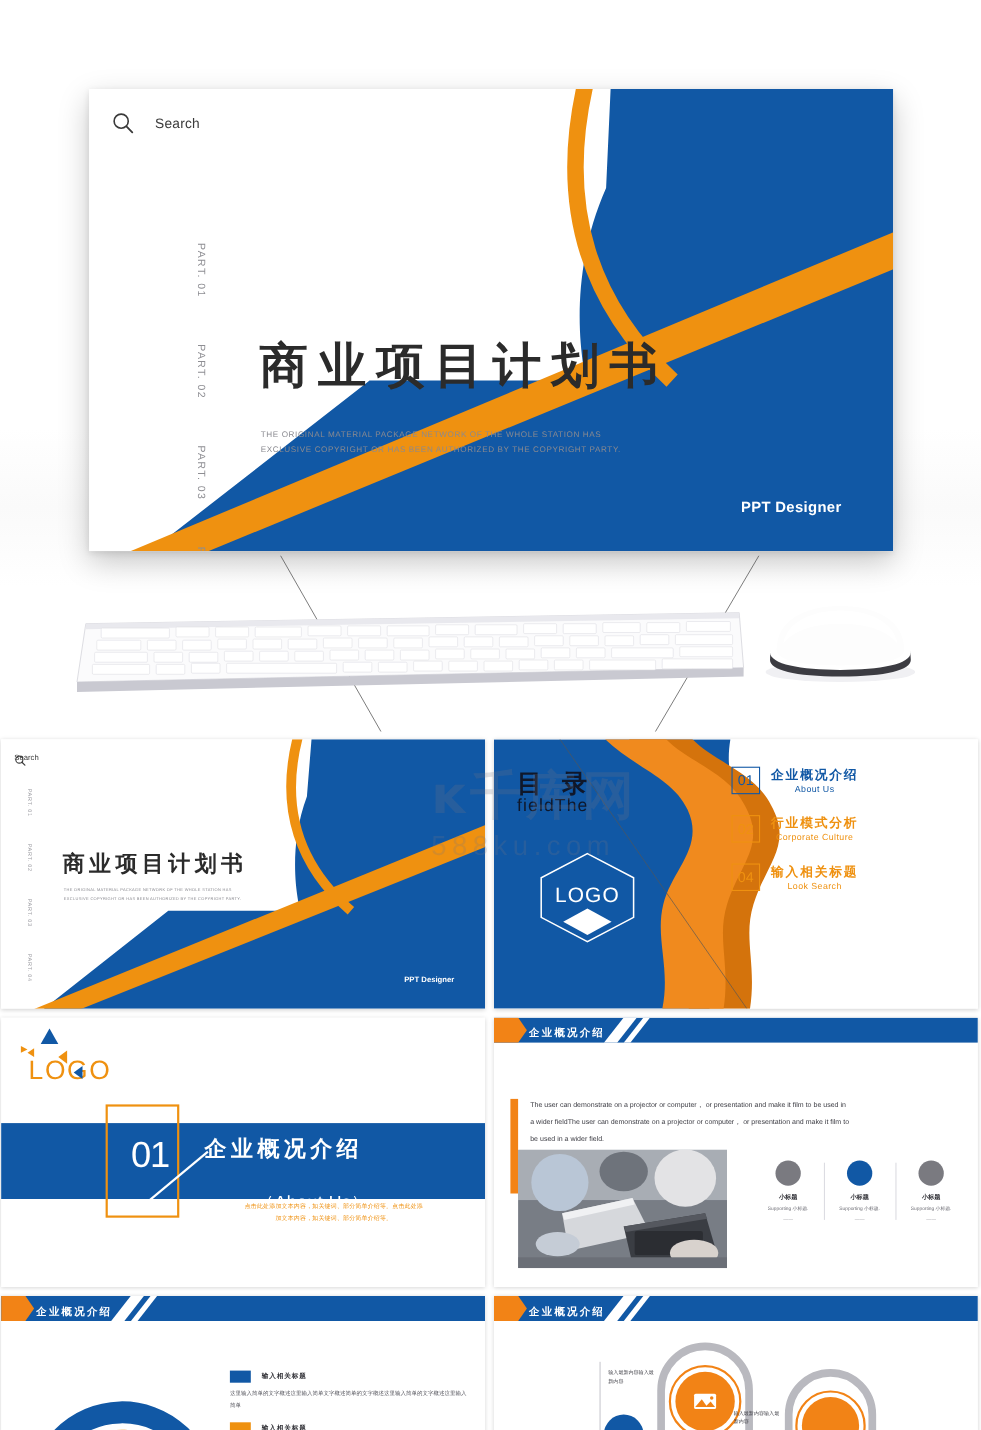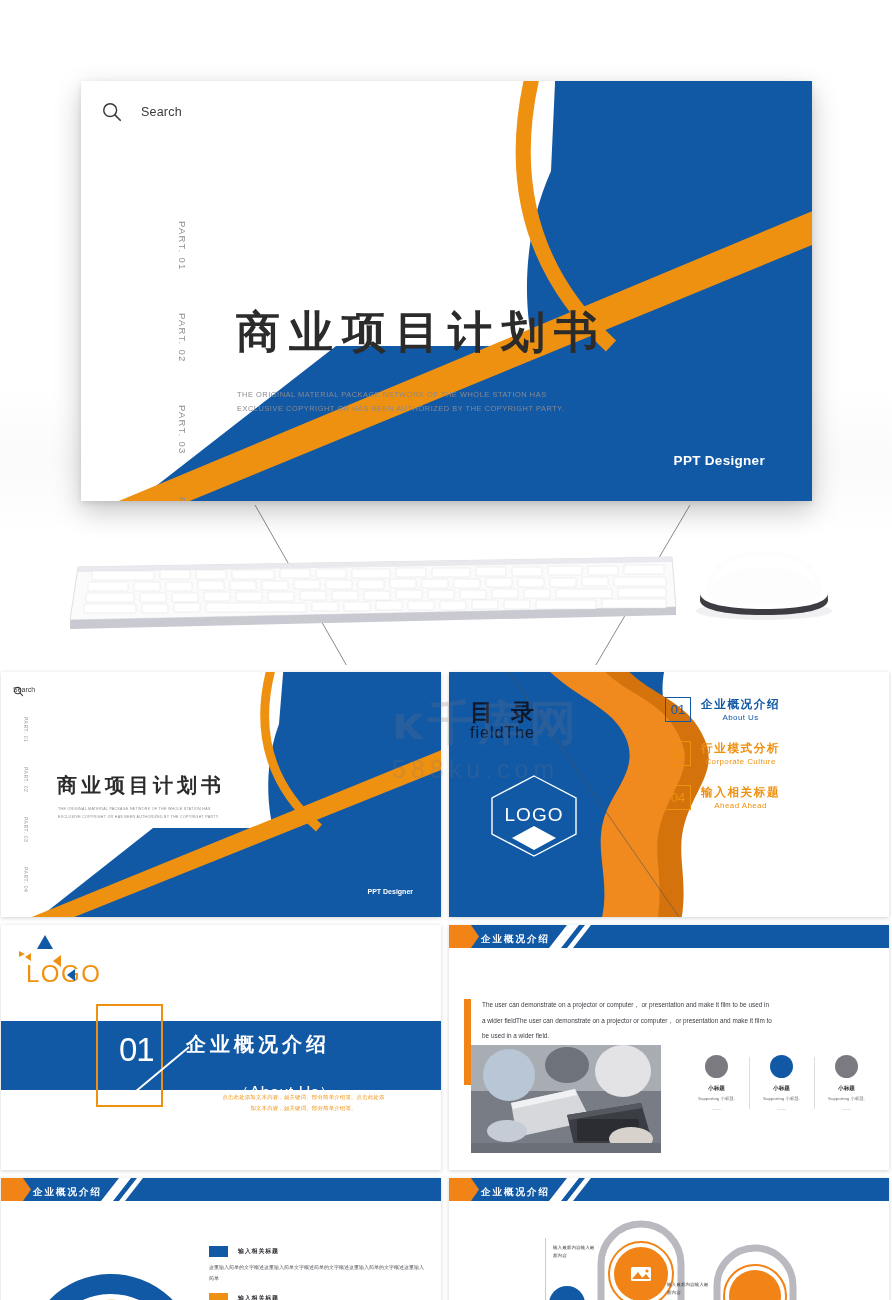--- a/index.html
+++ b/index.html
@@ -333,21 +333,21 @@
             <div class="c-num">02</div>
             <div class="c-tx">
               <div class="cn">行业模式分析</div>
               <div class="en">Corporate Culture</div>
             </div>
           </div>
           <div class="c-item o">
             <div class="c-num">04</div>
             <div class="c-tx">
               <div class="cn">输入相关标题</div>
-              <div class="en">Ahead Ahead</div>
+              <div class="en">Look Search</div>
             </div>
           </div>
         </div>
       </div>
     </div>
 
     <div class="row">
 
       <div class="slide">
         <div class="sec-logo">LOGO</div>

